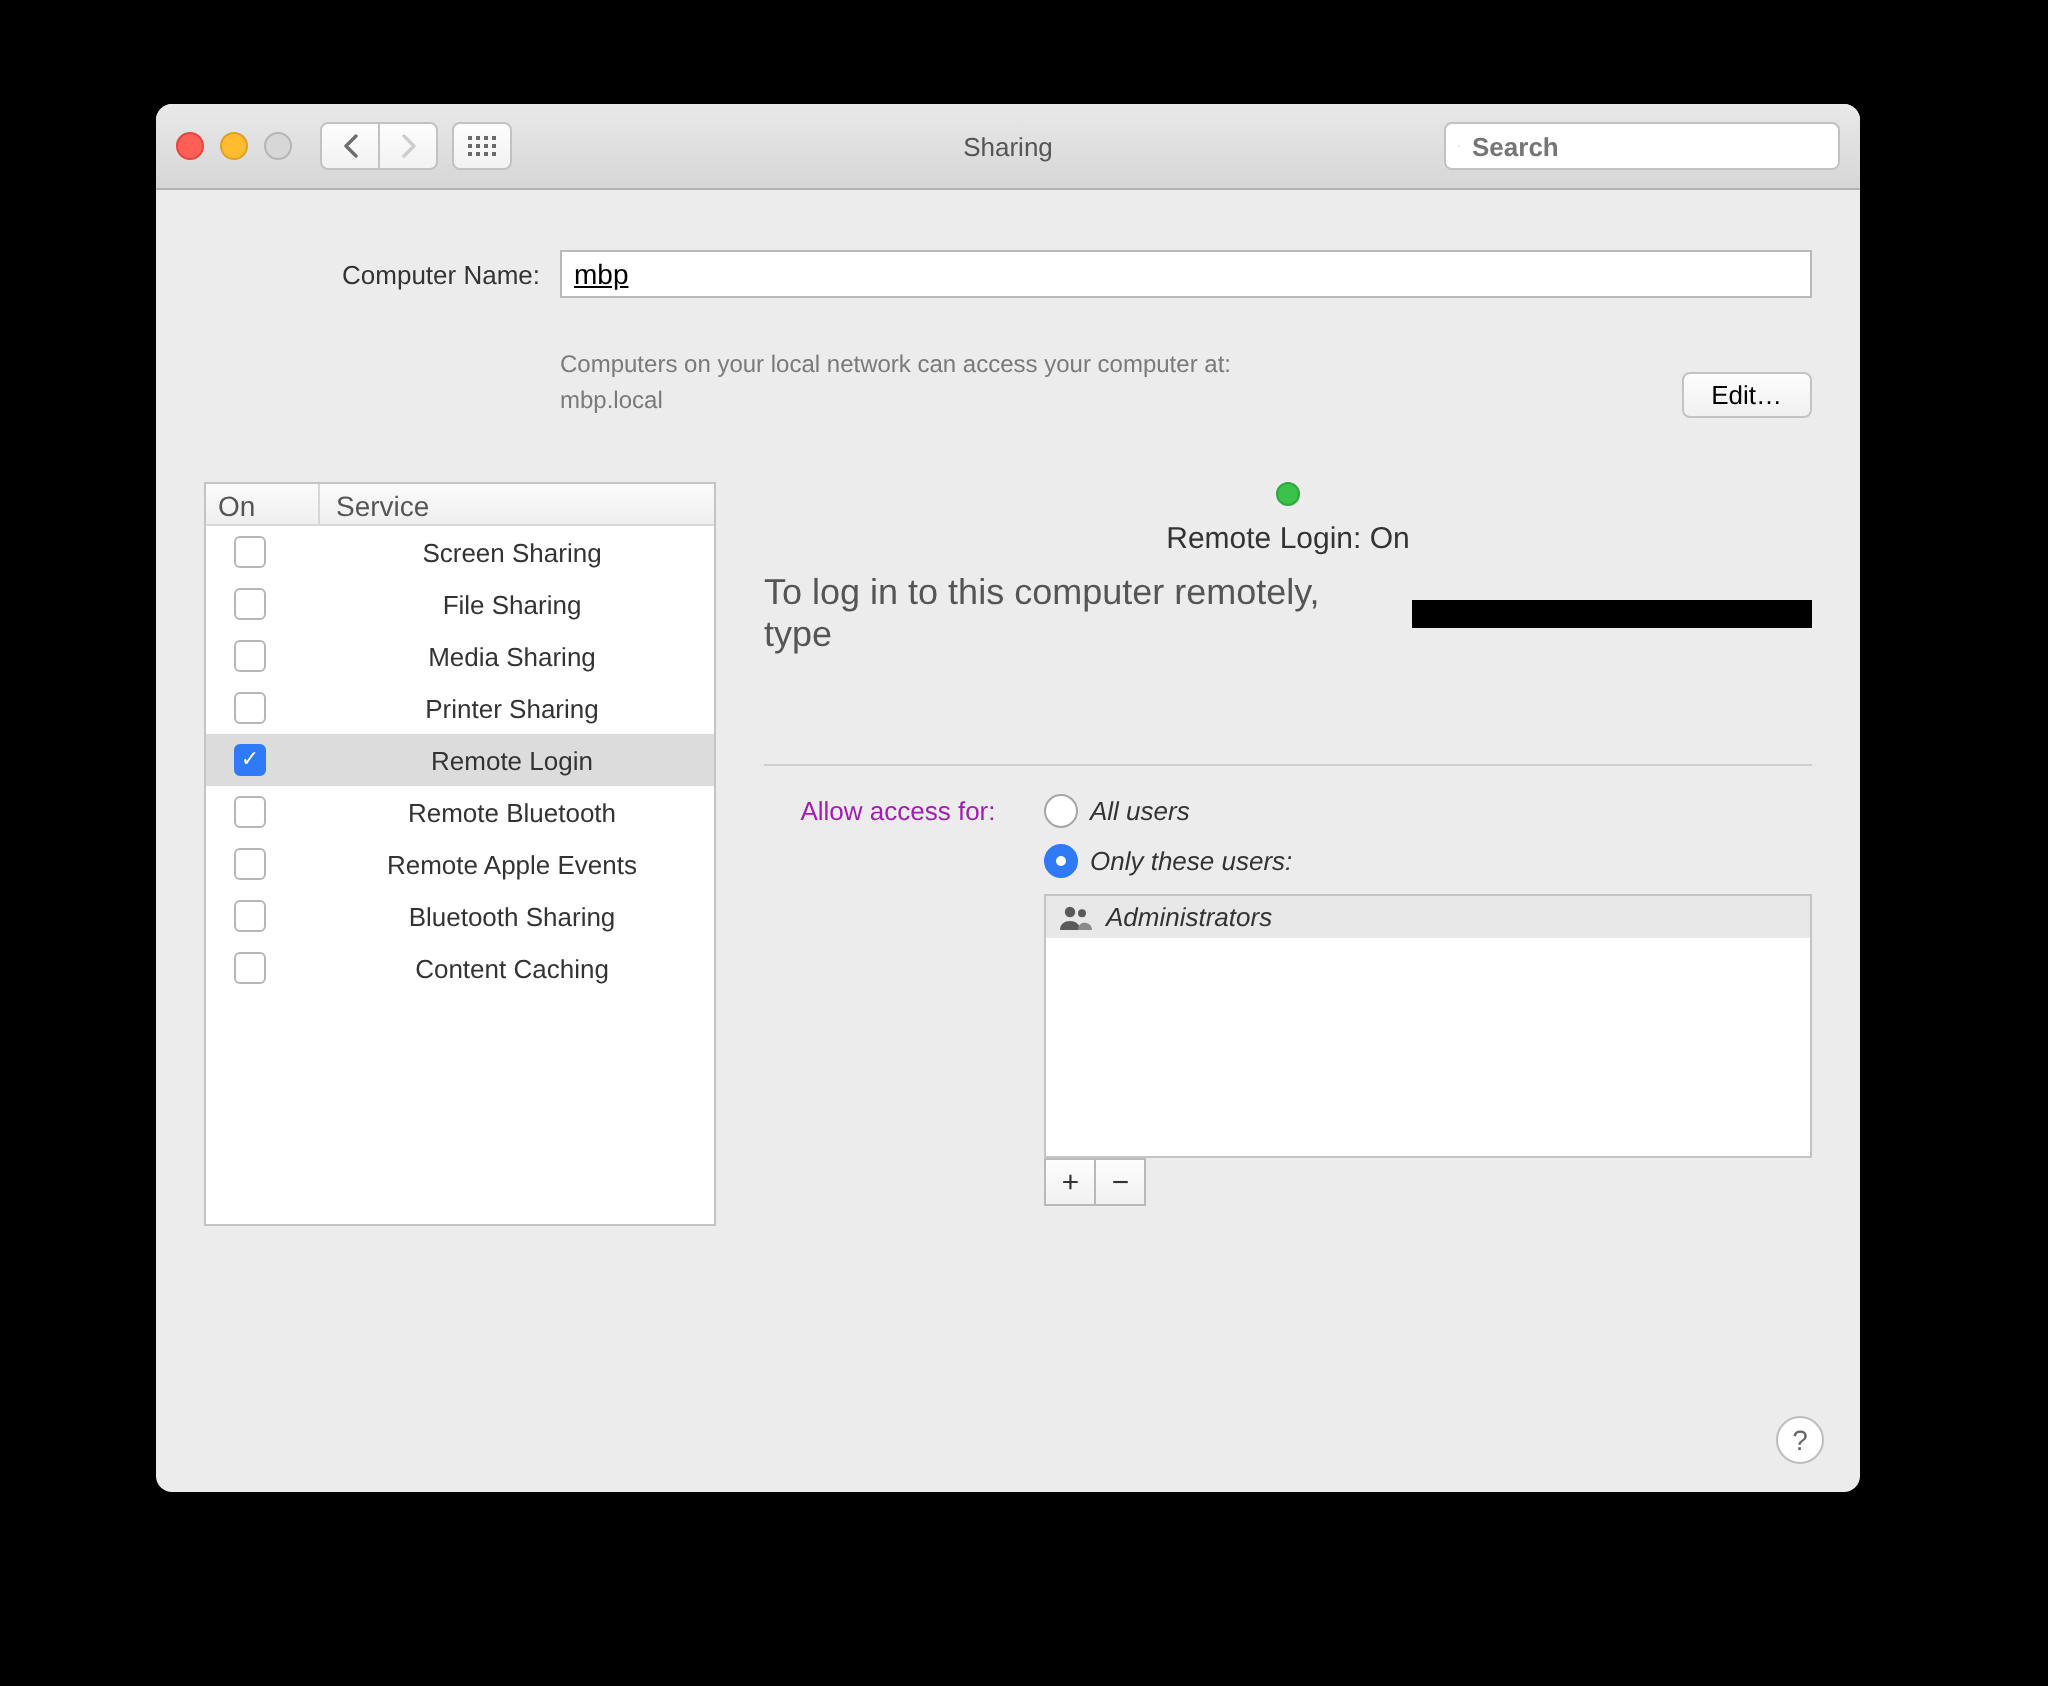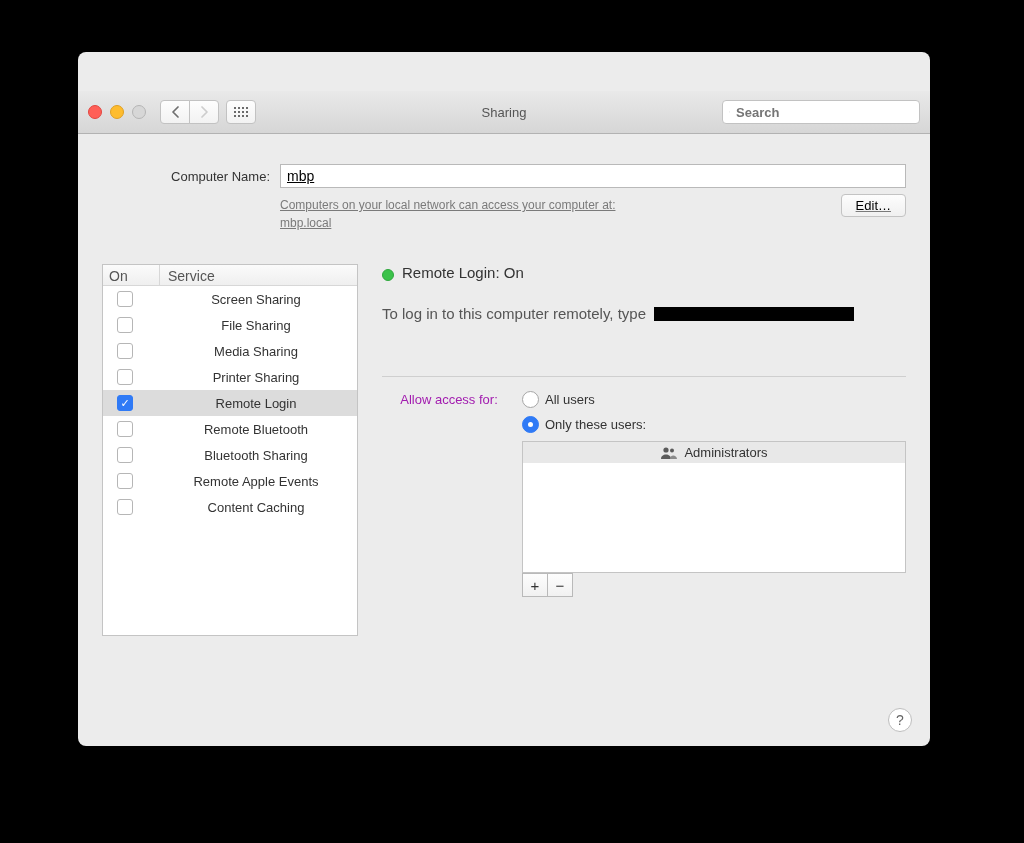--- a/index.html
+++ b/index.html
@@ -26,21 +26,20 @@
   overflow:hidden;
 }
 .titlebar{
   height:42px;
   background:linear-gradient(#e9e9e9,#d6d6d6);
   border-bottom:1px solid #b2b2b2;
   display:flex;
   align-items:center;
   padding:0 10px;
   position:relative;
-  margin-top:39px;
 }
 .traffic-lights{display:flex;gap:8px;margin-right:14px;}
 .tl{width:12px;height:12px;border-radius:50%;}
 .tl.red{background:#ff5f57;border:1px solid #e24640;}
 .tl.yellow{background:#febc2e;border:1px solid #dfa023;}
 .tl.green{background:#d7d7d7;border:1px solid #b5b5b5;}
 .seg{
   display:flex;
   margin-right:8px;
 }
@@ -91,22 +90,22 @@
   padding-top:5px;
 }
 .row-name .right{flex:1;}
 .name-input{
   width:100%;height:24px;
   border:1px solid #b9b9b9;border-radius:0;
   padding:2px 6px;font-size:14px;
   background:#fff;box-sizing:border-box;text-decoration:underline;
 }
 .hint{
-  color:#7a7a7a;font-size:12px;margin-top:8px;
-  display:flex;align-items:flex-start;gap:10px;text-decoration:underline;
+  color:#7a7a7a;font-size:12px;margin-top:24px;
+  display:flex;align-items:flex-end;gap:10px;
 }
 .hint .txt{flex:1;line-height:1.5;}
 .edit-btn{
   background:linear-gradient(#fdfdfd,#f0f0f0);
   border:1px solid #c3c3c3;border-radius:4px;
   padding:3px 14px;font-size:13px;
   margin-top:-2px;
 }
 
 .main{display:flex;gap:24px;}
@@ -131,37 +130,37 @@
 .svc-row .c2{flex:1;font-size:13px;padding-left:8px;text-align:center;}
 .chk{
   width:14px;height:14px;border-radius:3px;
   border:1px solid #b6b6b6;background:#fff;
   display:flex;align-items:center;justify-content:center;
 }
 .chk.on{background:#2f7af6;border-color:#2f7af6;color:#fff;font-size:11px;line-height:1;}
 .chk.dim{opacity:.55;}
 
 .detail{flex:1;min-width:0;}
-.status{display:flex;align-items:flex-end;gap:8px;font-size:15px;font-weight:500;color:#333;margin-bottom:24px;}
+.status{display:flex;align-items:center;gap:8px;font-size:15px;font-weight:500;color:#333;margin-bottom:8px;flex-direction:column;}
 .dot{width:10px;height:10px;border-radius:50%;background:#3bc24a;border:1px solid #2fa83e;}
-.login-hint{font-size:15px;color:#555;display:flex;align-items:center;gap:8px;}
+.login-hint{font-size:18px;color:#555;display:flex;align-items:center;gap:8px;}
 .redact{display:inline-block;width:200px;height:14px;background:#000;vertical-align:middle;}
 .divider{height:1px;background:#cfcfcf;margin:54px 0 14px 0;}
 .access{display:flex;gap:6px;}
 .access .albl{font-size:13px;color:#a21caf;width:134px;text-align:center;padding-top:1px;}
-.access .opts{flex:1;}
+.access .opts{flex:1;font-style:italic;}
 .radio-row{display:flex;align-items:center;gap:6px;margin-bottom:8px;font-size:13px;}
 .radio{width:15px;height:15px;border-radius:50%;border:1px solid #a6a6a6;background:#fff;display:flex;align-items:center;justify-content:center;}
 .radio.on{background:#2f7af6;border-color:#2f7af6;}
 .radio.on::after{content:"";width:5px;height:5px;border-radius:50%;background:#fff;}
 .userbox-wrap{margin-top:2px;}
 .userbox{
   height:130px;border:1px solid #c4c4c4;background:#fff;margin-top:2px;
 }
-.urow{display:flex;align-items:center;gap:6px;padding:3px 6px;background:#e8e8e8;font-size:13px;justify-content:center;}
+.urow{display:flex;align-items:center;gap:6px;padding:3px 6px;background:#e8e8e8;font-size:13px;}
 .uicon{width:18px;height:14px;display:flex;align-items:center;justify-content:center;color:#5a5a5a;}
 .pm{display:flex;margin-top:0;}
 .pm .b{
   width:24px;height:22px;border:1px solid #b9b9b9;background:linear-gradient(#fdfdfd,#f1f1f1);
   display:flex;align-items:center;justify-content:center;font-size:15px;
 }
 .pm .b:last-child{margin-left:-1px;}
 .help{
   position:absolute;right:18px;bottom:14px;
   width:22px;height:22px;border-radius:50%;border:1px solid #bdbdbd;
@@ -279,27 +278,27 @@
             <div class="svc-row">
               <div class="c1">
                 <span class="chk"></span>
               </div>
               <div class="c2">Remote Bluetooth</div>
             </div>
             <div class="svc-row">
               <div class="c1">
                 <span class="chk"></span>
               </div>
+              <div class="c2">Remote Apple Events</div>
+            </div>
+            <div class="svc-row">
+              <div class="c1">
+                <span class="chk"></span>
+              </div>
               <div class="c2">Bluetooth Sharing</div>
-            </div>
-            <div class="svc-row">
-              <div class="c1">
-                <span class="chk"></span>
-              </div>
-              <div class="c2">Remote Apple Events</div>
             </div>
             <div class="svc-row">
               <div class="c1">
                 <span class="chk"></span>
               </div>
               <div class="c2">Content Caching</div>
             </div>
           </div>
       </div>
 

